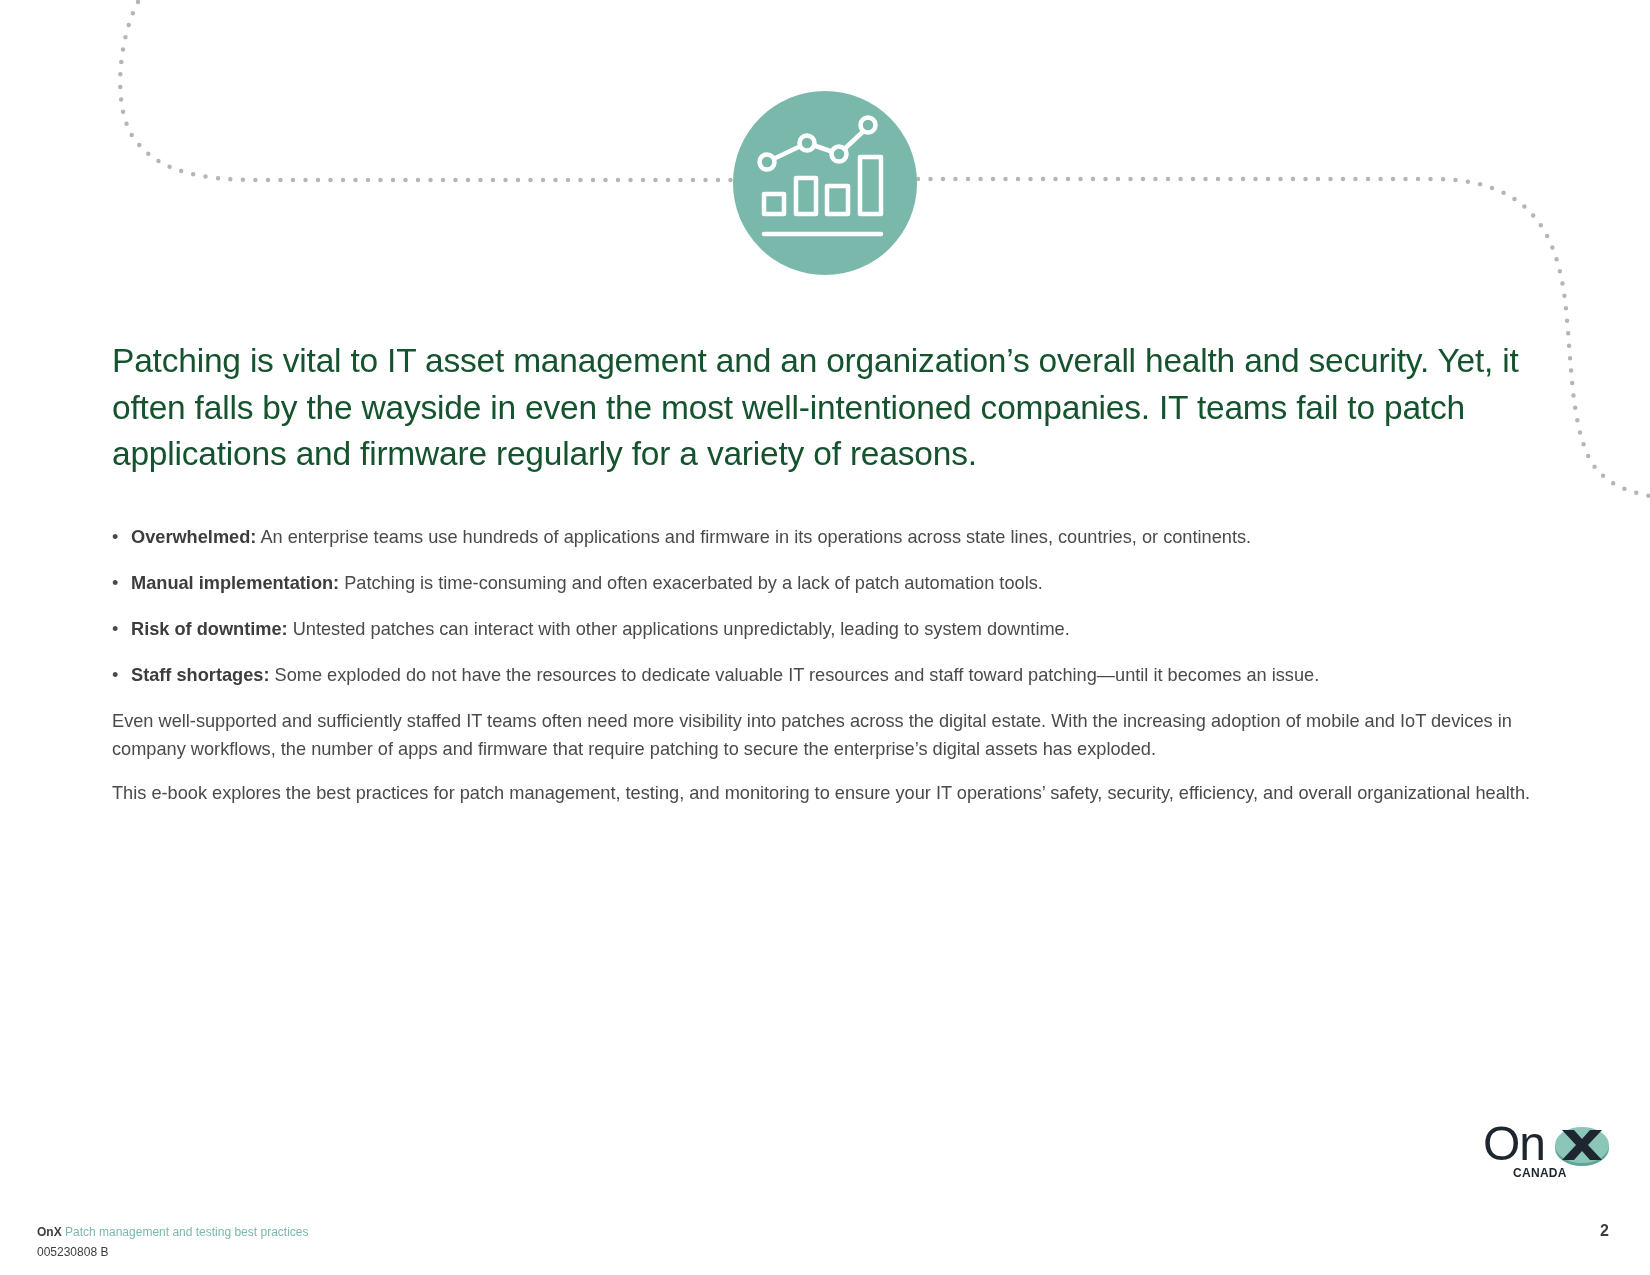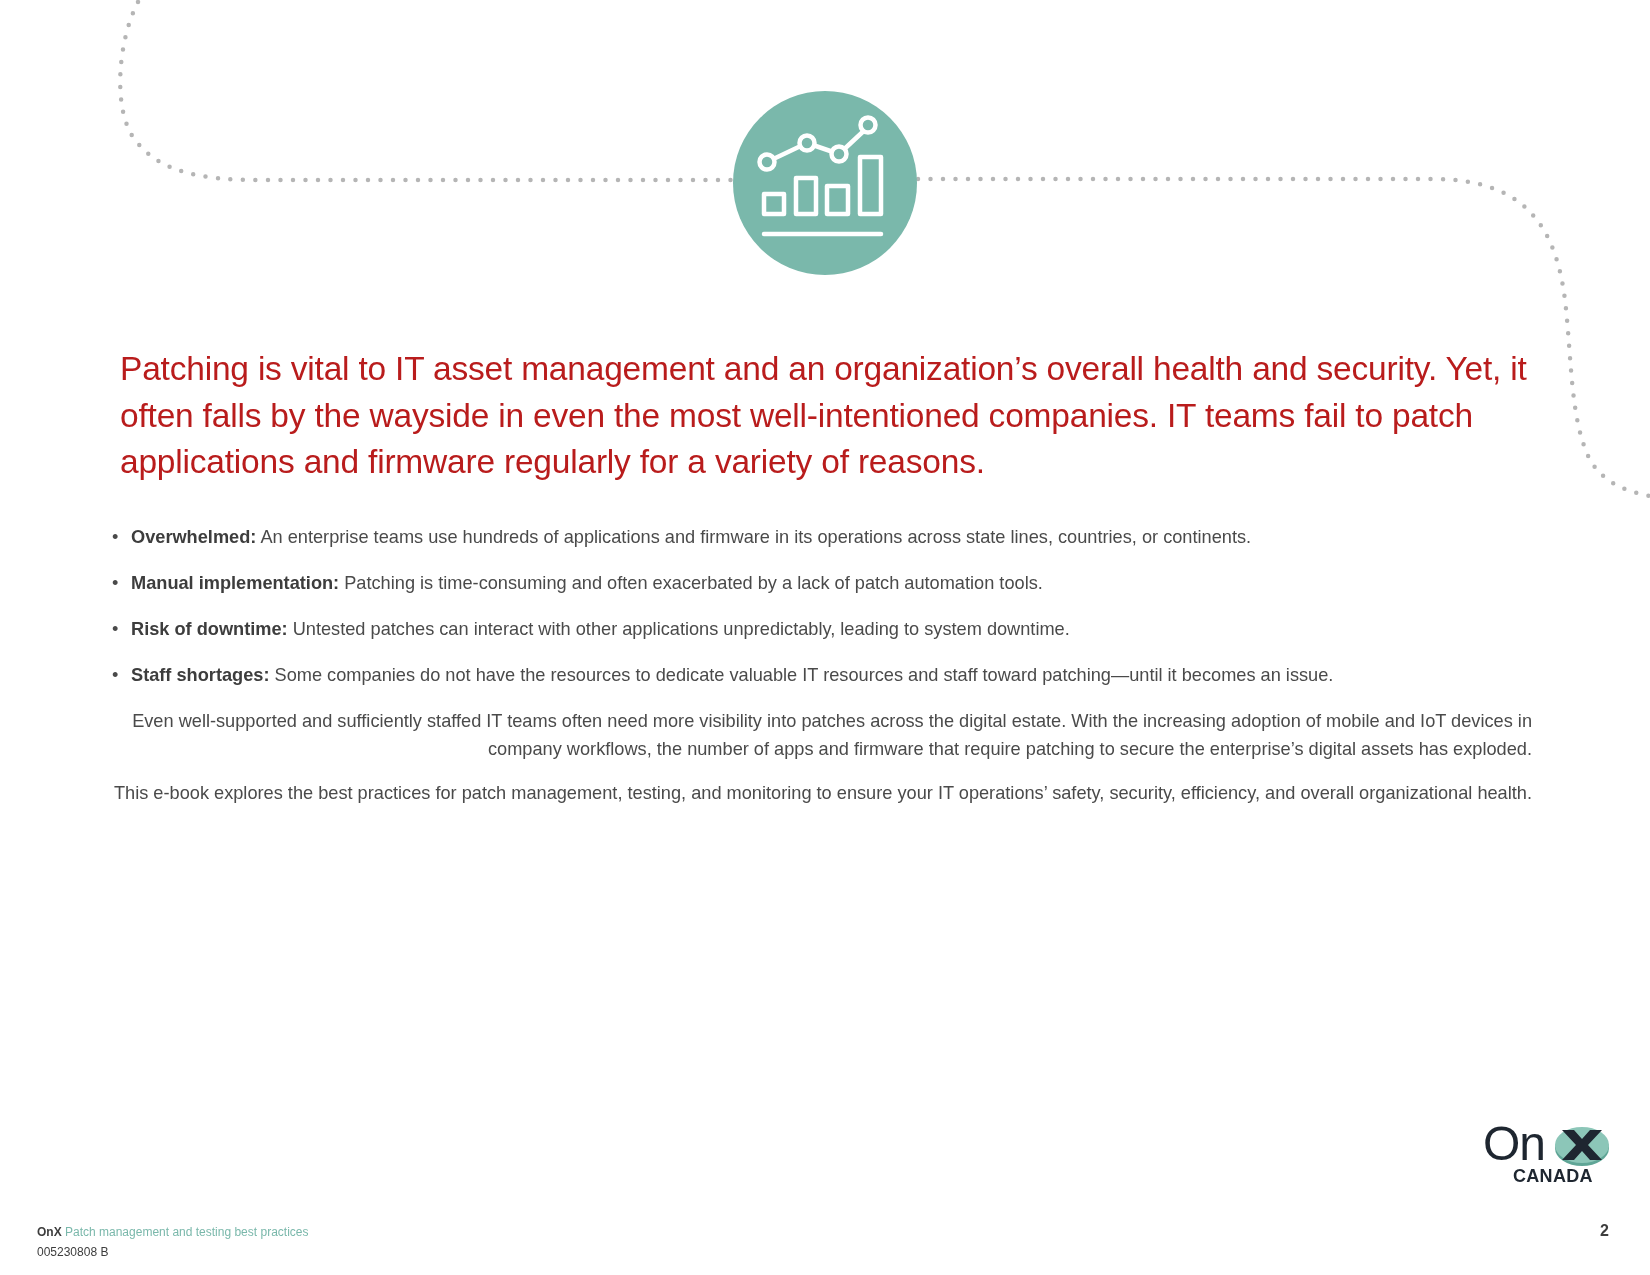--- a/index.html
+++ b/index.html
@@ -2,35 +2,35 @@
 <html><head>
   <meta charset="utf-8">
   <style>
     html, body { margin: 0; padding: 0; background: #ffffff; }
     body { width: 1650px; height: 1275px; position: relative; overflow: hidden;
            font-family: "Liberation Sans", sans-serif; color: #4a4a4a; }
     .deco { position: absolute; left: 0; top: 0; }
     .icon-circle { position: absolute; left: 733px; top: 91px; width: 184px; height: 184px;
                    border-radius: 50%; background: #7ab8ab; }
     .icon-circle svg { position: absolute; left: 0; top: 0; }
-    .lead { position: absolute; left: 112px; top: 338px; width: 1440px; margin: 8px;
-            font-size: 33.5px; line-height: 46.5px; color: #b91c1c; font-weight: normal;
+    .lead { position: absolute; left: 112px; top: 338px; width: 1440px; margin: 0;
+            font-size: 33.5px; line-height: 46.5px; color: #14532d; font-weight: normal;
             letter-spacing: -0.2px; }
     .bullets { position: absolute; left: 112px; top: 524px; width: 1420px; margin: 0; padding: 0; list-style: none; }
     .bullets li { position: relative; padding-left: 19px; font-size: 18.2px; line-height: 26px;
                   margin-bottom: 20px; color: #4a4a4a; }
     .bullets li .dot { position: absolute; left: 0; top: 0; }
     .bullets li b { color: #3d3d3d; }
-    .para { position: absolute; left: 112px; width: 1420px; margin: 0; font-size: 18.2px; line-height: 27.5px; color: #4a4a4a; text-align: right; }
+    .para { position: absolute; left: 112px; width: 1420px; margin: 0; font-size: 18.2px; line-height: 27.5px; color: #4a4a4a; }
     .p1 { top: 708px; }
     .p2 { top: 780px; }
     .logo { position: absolute; left: 1483px; top: 1122px; width: 130px; height: 66px; }
     .logo-on { position: absolute; left: 0; top: -6px; font-size: 48px; font-weight: normal; color: #1e2630; letter-spacing: -1px; }
     .logo-x { position: absolute; left: 71px; top: 2px; }
-    .logo-sub { position: absolute; left: 30px; top: 44px; font-size: 18px; font-weight: bold; color: #1e2630; letter-spacing: 0.3px; }
+    .logo-sub { position: absolute; left: 30px; top: 44px; font-size: 12px; font-weight: bold; color: #1e2630; letter-spacing: 0.3px; }
     .footer { position: absolute; left: 37px; top: 1222px; font-size: 12px; line-height: 20px; }
     .footer .brand { font-weight: bold; color: #3d3d3d; }
     .footer .title { color: #7ab8ab; }
     .footer .code { color: #3d3d3d; }
     .page-num { position: absolute; left: 1600px; top: 1222px; font-size: 16px; font-weight: bold; color: #3d3d3d; }
   </style>
 </head>
 <body>
 
 <svg class="deco" width="1650" height="520" viewBox="0 0 1650 520">
@@ -67,21 +67,21 @@
   <li>
     <span class="dot">•</span>
     <b>Manual implementation:</b><span> Patching is time-consuming and often exacerbated by a lack of patch automation tools.</span>
   </li>
   <li>
     <span class="dot">•</span>
     <b>Risk of downtime:</b><span> Untested patches can interact with other applications unpredictably, leading to system downtime.</span>
   </li>
   <li>
     <span class="dot">•</span>
-    <b>Staff shortages:</b><span> Some companies do not have the resources to dedicate valuable IT resources and staff toward patching—until it becomes an issue.</span>
+    <b>Staff shortages:</b><span> Some exploded do not have the resources to dedicate valuable IT resources and staff toward patching—until it becomes an issue.</span>
   </li>
 </ul>
 
 <p class="para p1">Even well-supported and sufficiently staffed IT teams often need more visibility into patches across the digital estate. With the increasing adoption of mobile and IoT devices in company workflows, the number of apps and firmware that require patching to secure the enterprise’s digital assets has exploded.</p>
 <p class="para p2">This e-book explores the best practices for patch management, testing, and monitoring to ensure your IT operations’ safety, security, efficiency, and overall organizational health.</p>
 
 <div class="logo">
   <span class="logo-on">On</span>
   <svg class="logo-x" width="56" height="44" viewBox="0 0 56 44">
     <ellipse cx="28" cy="24" rx="27" ry="18" fill="#5fa596"></ellipse>

